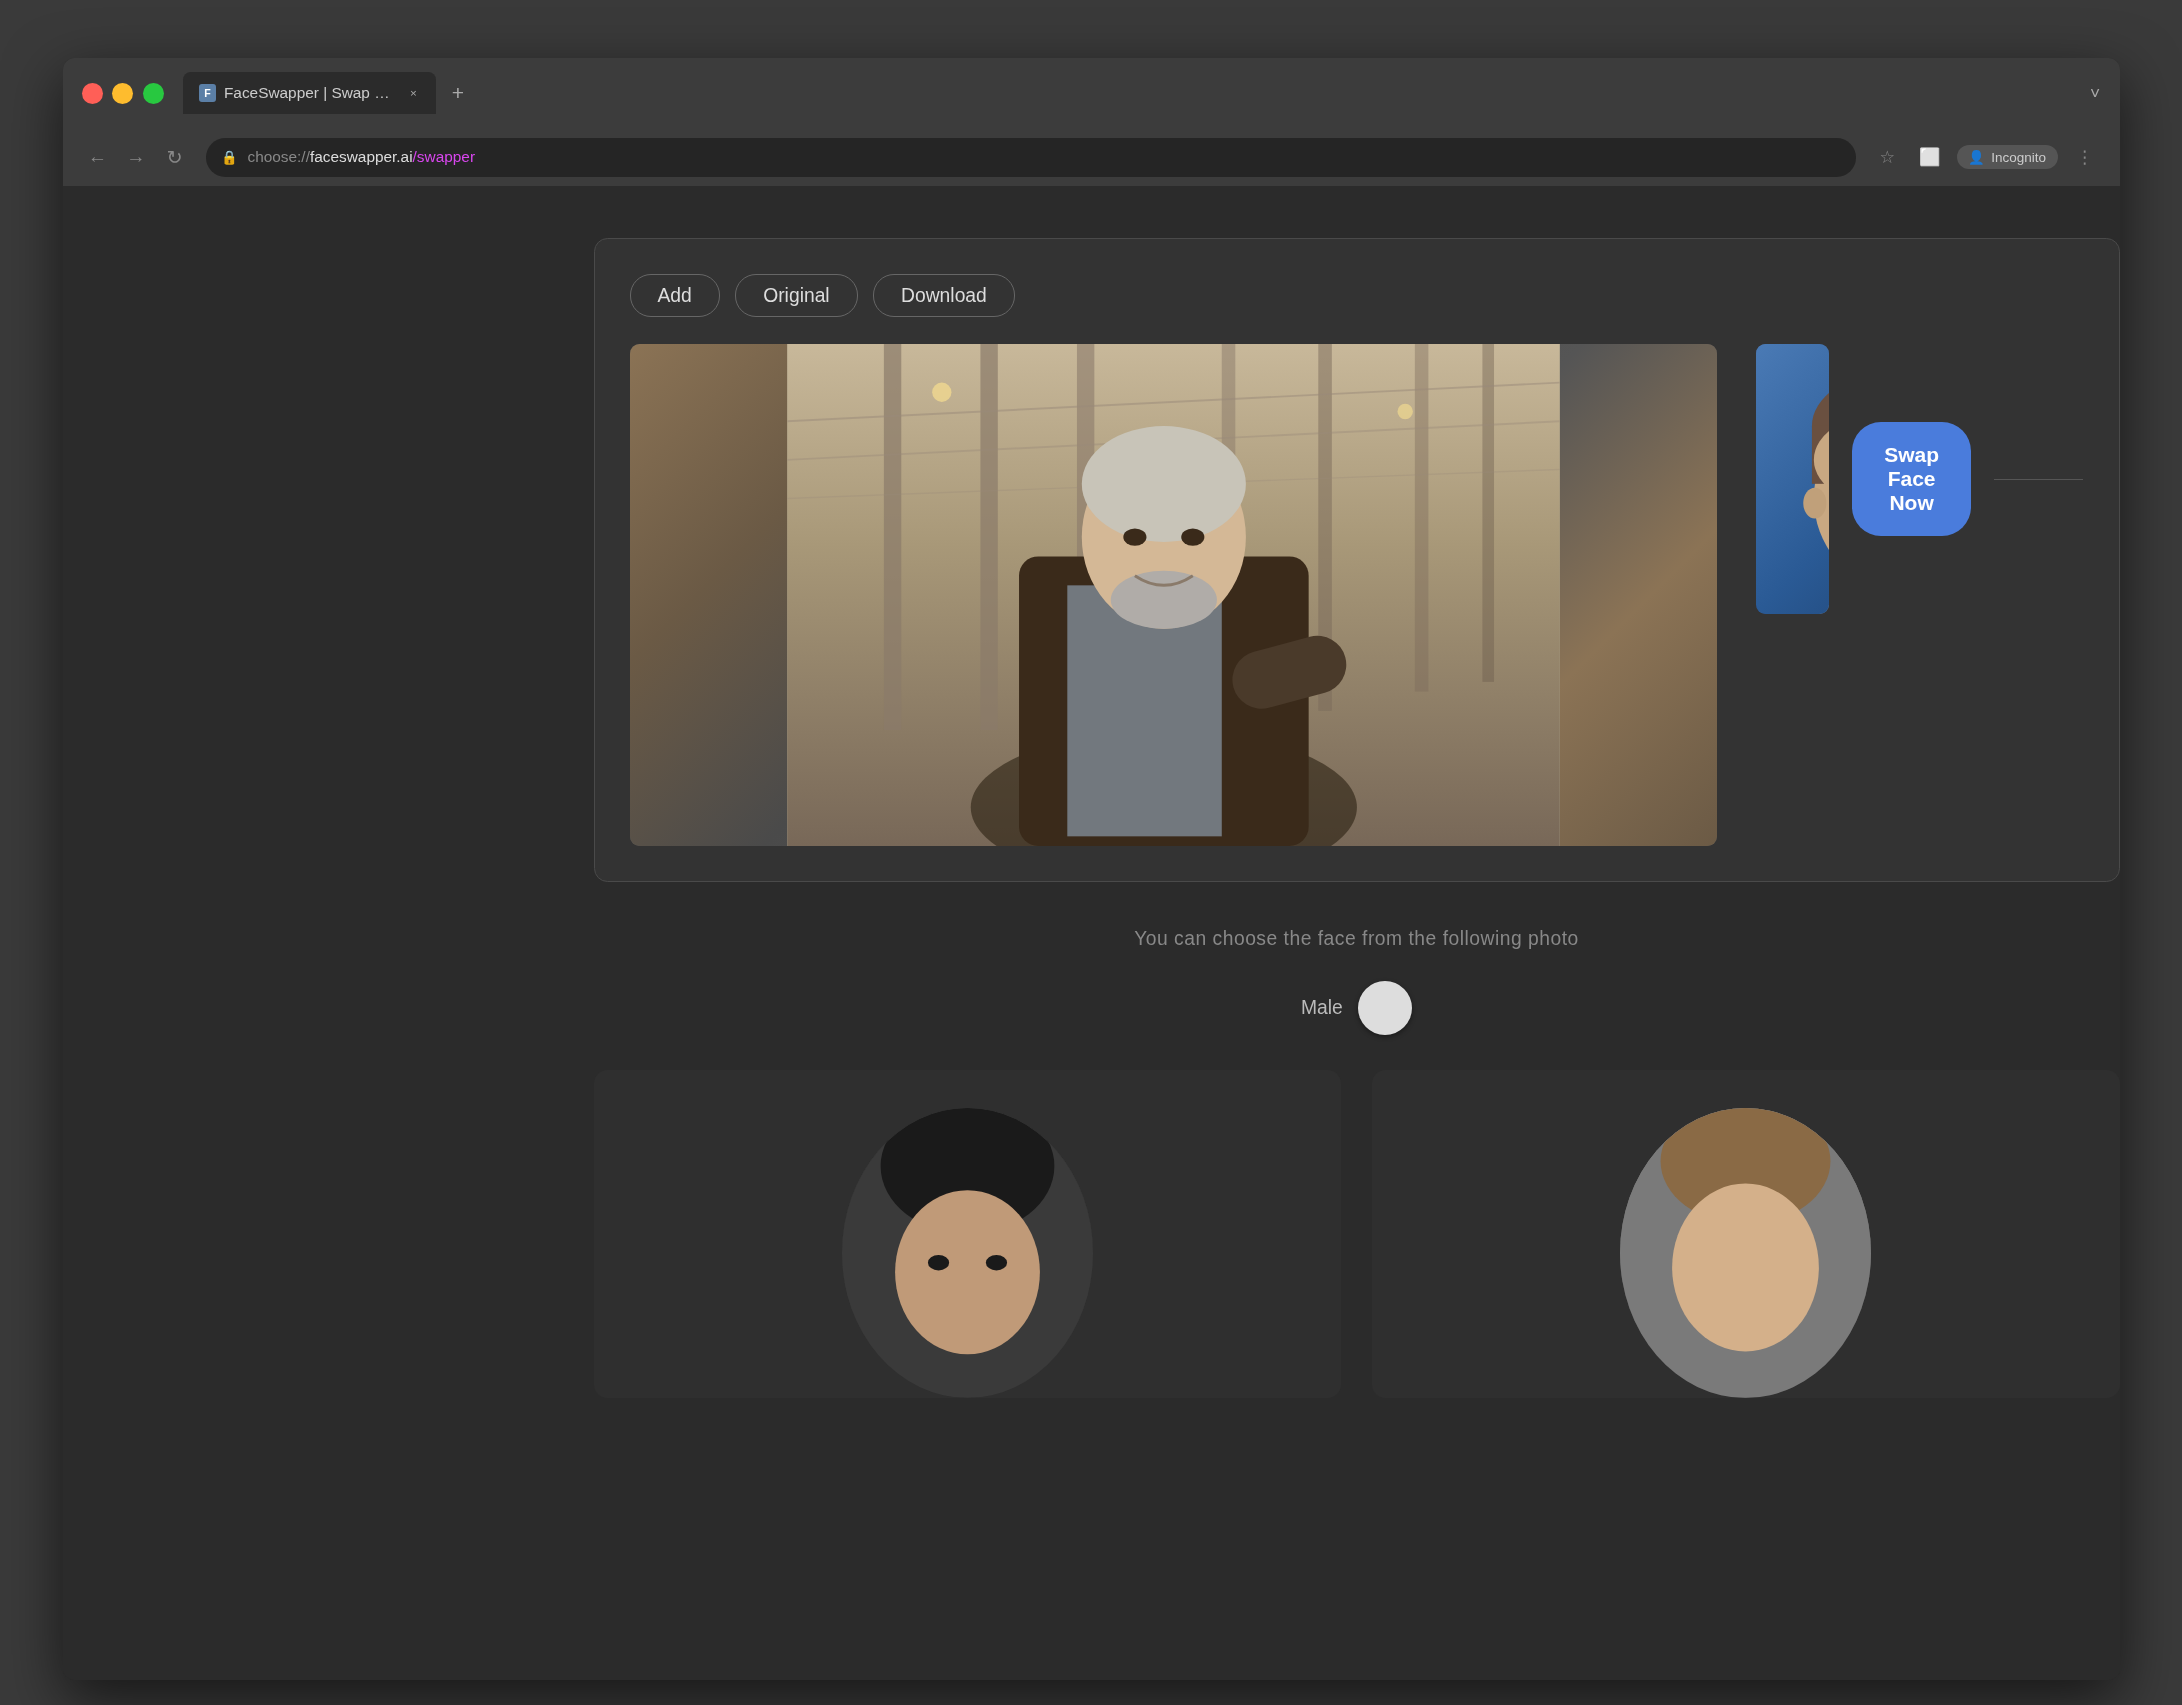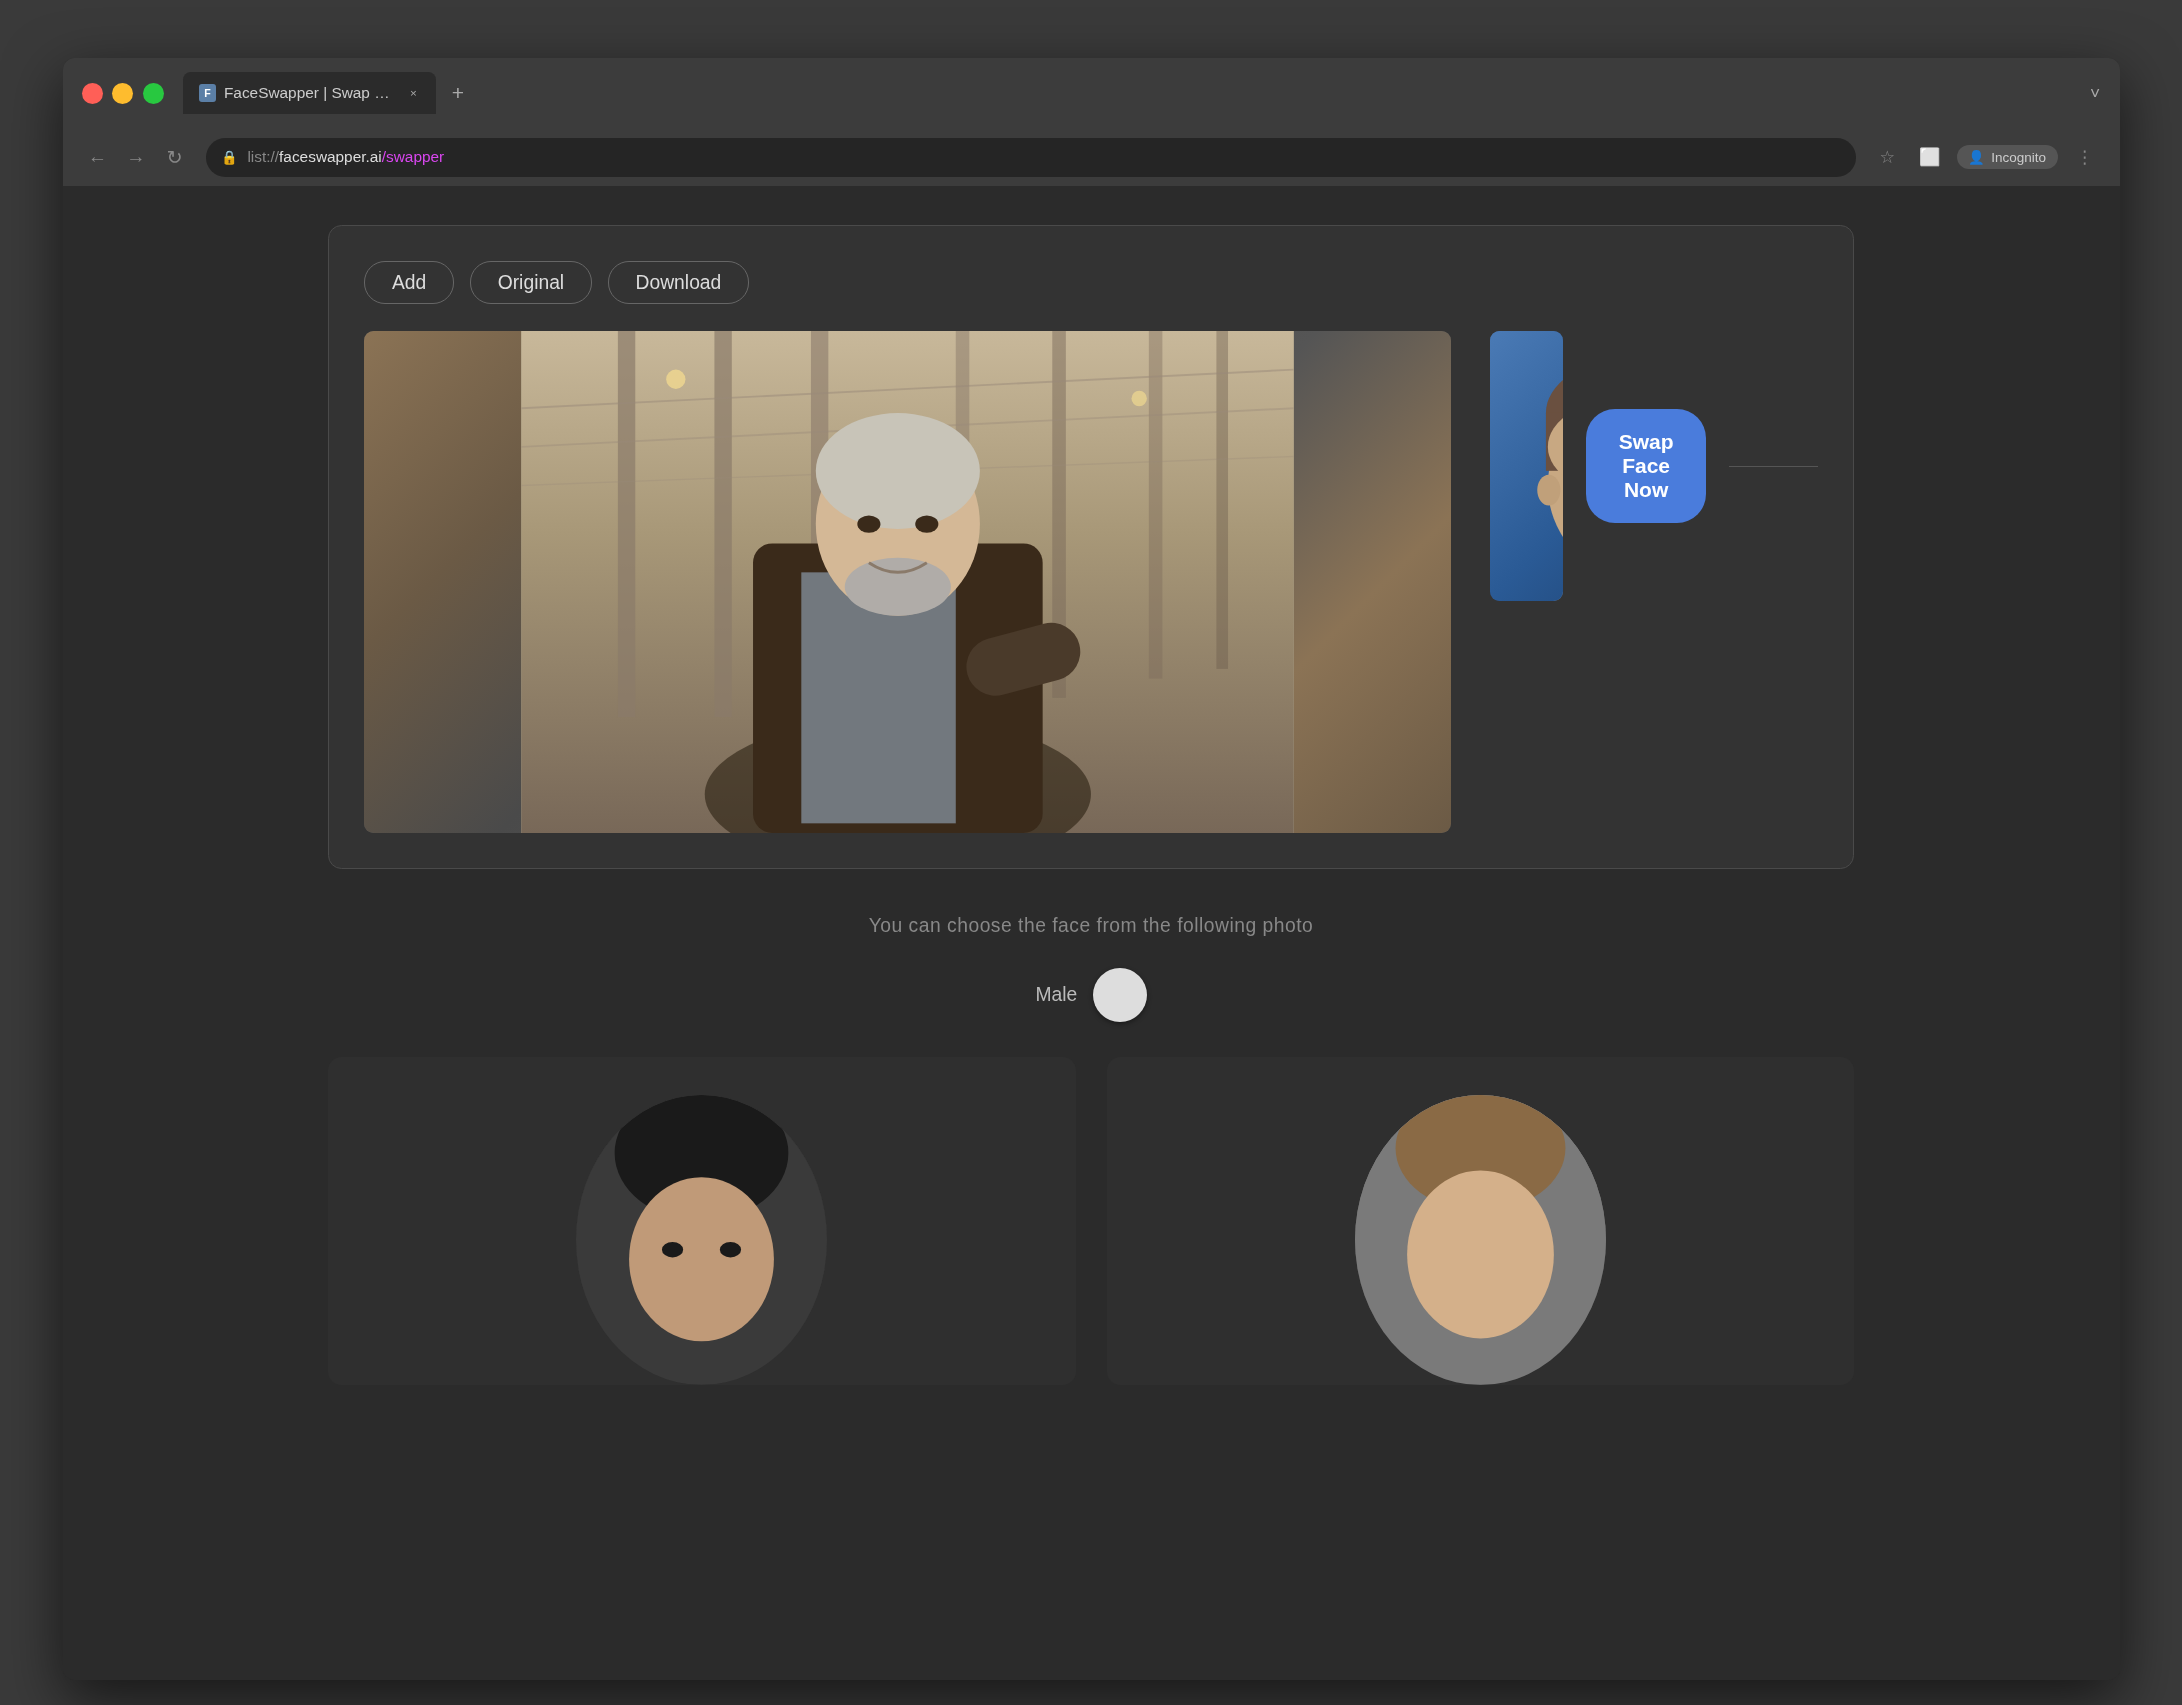--- a/index.html
+++ b/index.html
@@ -198,24 +198,24 @@
       padding: 3.9px 11.6px;
       color: #ccc;
       font-size: 13.5px;
     }
 
     
     .page-content {
       flex: 1;
       background: #2b2b2b;
       overflow-y: auto;
-      padding: 39px 0;
+      padding: 52px 0;
       display: flex;
       flex-direction: column;
-      align-items: center;
+      align-items: flex-end;
     }
 
     
     .main-card {
       background: #333;
       border: 1px solid #4a4a4a;
       border-radius: 13.5px;
       padding: 35px;
       width: 1526px;
       margin-bottom: 46px;
@@ -416,21 +416,21 @@
   <div class="address-bar">
     <div class="nav-buttons">
       <div class="nav-btn">←</div>
       <div class="nav-btn">→</div>
       <div class="nav-btn">↻</div>
     </div>
 
     <div class="url-bar">
       <span class="lock-icon">🔒</span>
       <span class="url-text">
-        <span class="url-https">list://</span><span class="url-domain">faceswapper.ai</span><span class="url-path">/swapper</span>
+        <span class="url-https">choose://</span><span class="url-domain">faceswapper.ai</span><span class="url-path">/swapper</span>
       </span>
     </div>
 
     <div class="toolbar-actions">
       <div class="toolbar-btn">☆</div>
       <div class="toolbar-btn">⬜</div>
       <div class="incognito-badge">
         <span>👤</span>
         <span>Incognito</span>
       </div>

